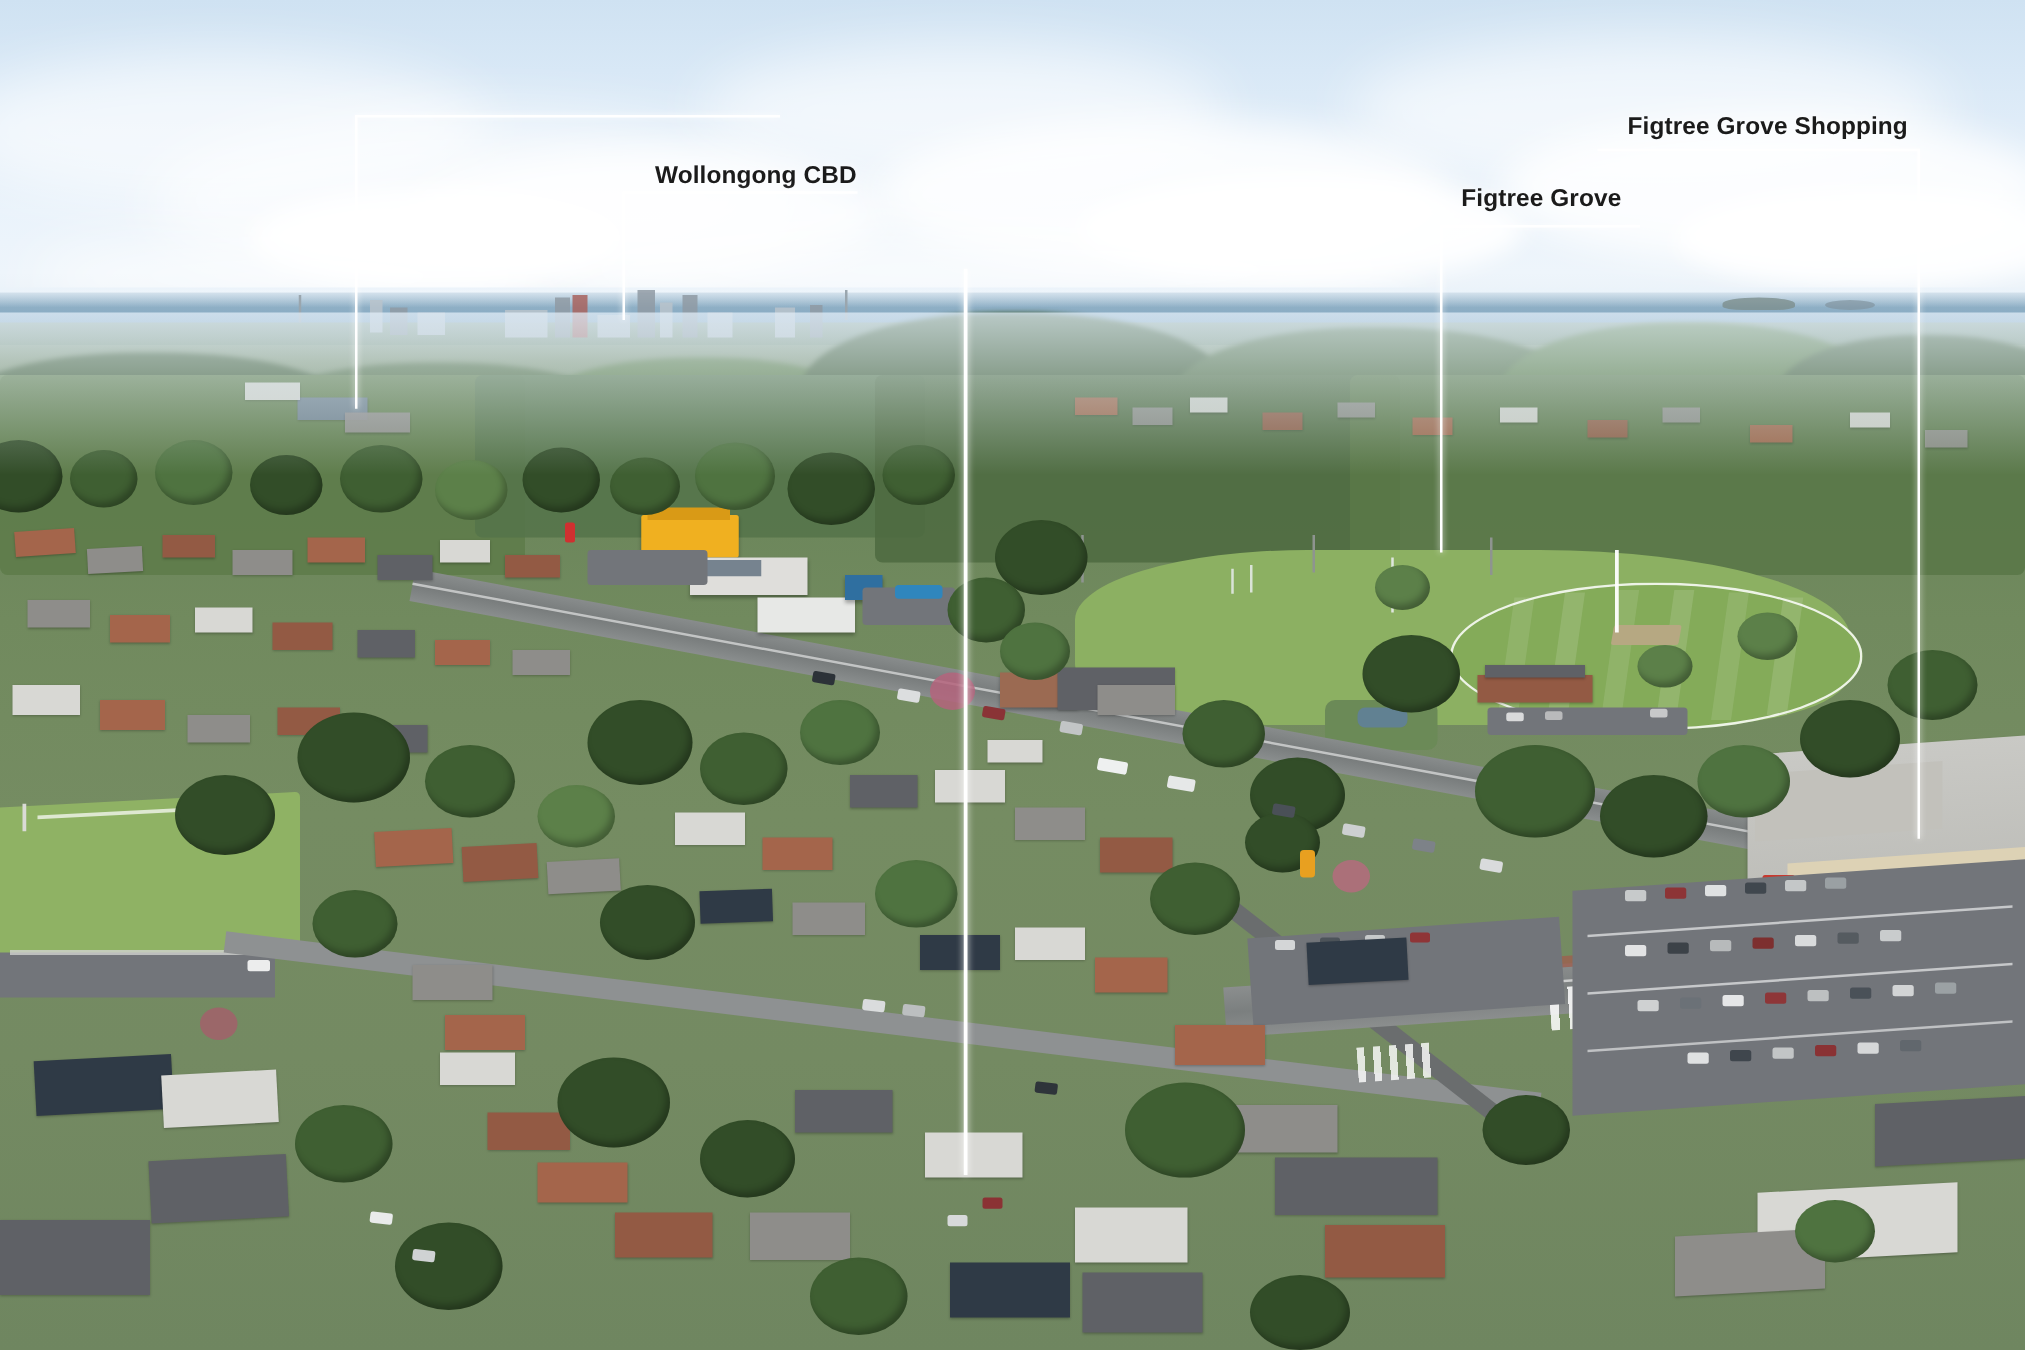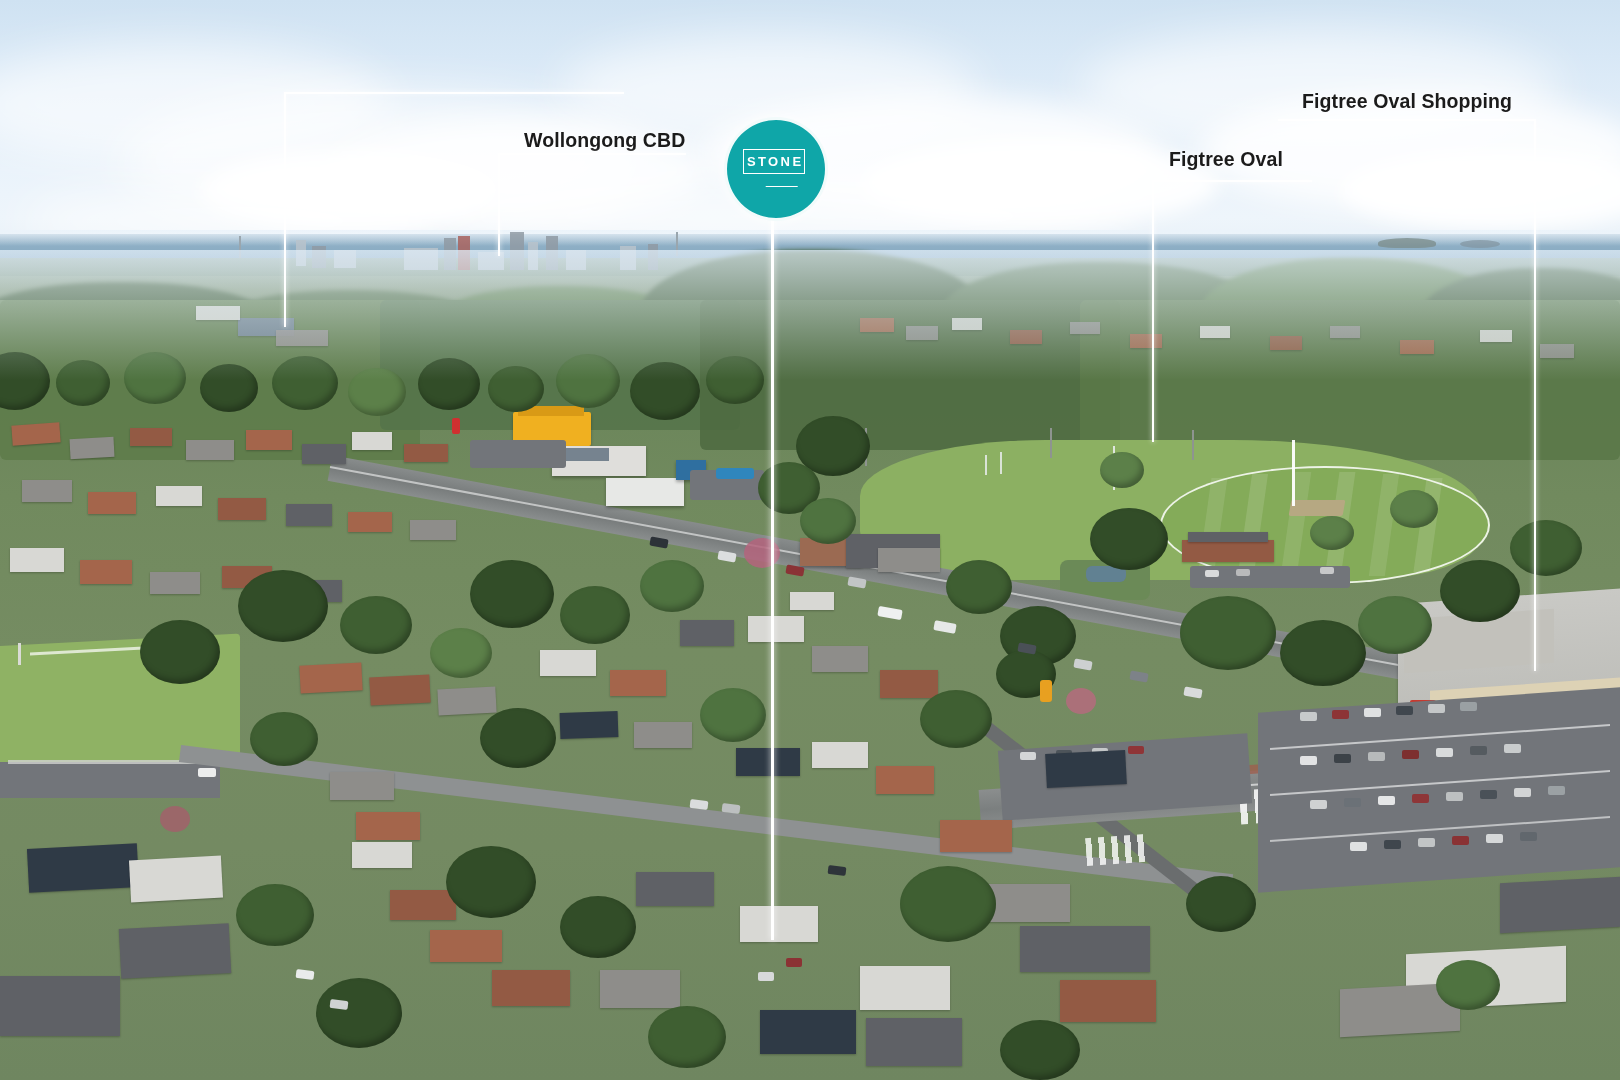--- a/index.html
+++ b/index.html
@@ -591,32 +591,25 @@
 
   <div class="anno-layer">
 
     <div class="leader h" style="left:284px; top:92px; width:340px;"></div>
     <div class="leader v" style="left:284px; top:92px; height:235px;"></div>
 
     <div class="anno-label" style="left:524px; top:129px;">Wollongong CBD</div>
     <div class="leader h" style="left:498px; top:153px; width:188px;"></div>
     <div class="leader v" style="left:498px; top:153px; height:103px;"></div>
 
-    <div class="anno-label" style="left:1169px; top:148px;">Figtree Oval</div>
+    <div class="anno-label" style="left:1169px; top:148px;">Figtree Grove</div>
     <div class="leader h" style="left:1152px; top:180px; width:160px;"></div>
     <div class="leader v" style="left:1152px; top:180px; height:262px;"></div>
 
-    <div class="anno-label" style="left:1302px; top:90px;">Figtree Oval Shopping</div>
+    <div class="anno-label" style="left:1302px; top:90px;">Figtree Grove Shopping</div>
     <div class="leader h" style="left:1278px; top:119px; width:258px;"></div>
     <div class="leader v" style="left:1534px; top:119px; height:552px;"></div>
 
     <div class="pin-stem" style="left:771px; top:215px; height:725px;"></div>
-    <div class="pin-badge" style="left:724px; top:117px;">
-      <div class="pin-mark">
-        <div class="bx"></div>
-        <div class="wd">STONE</div>
-        <div class="tail"></div>
-      </div>
-    </div>
 
   </div>
 
 </div>
 
 </body></html>

